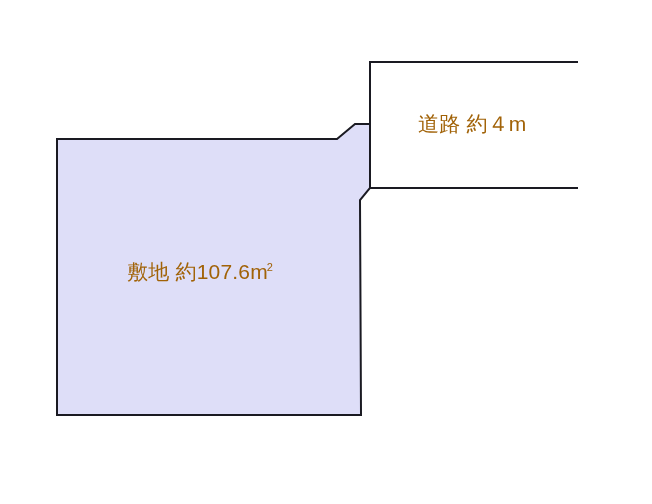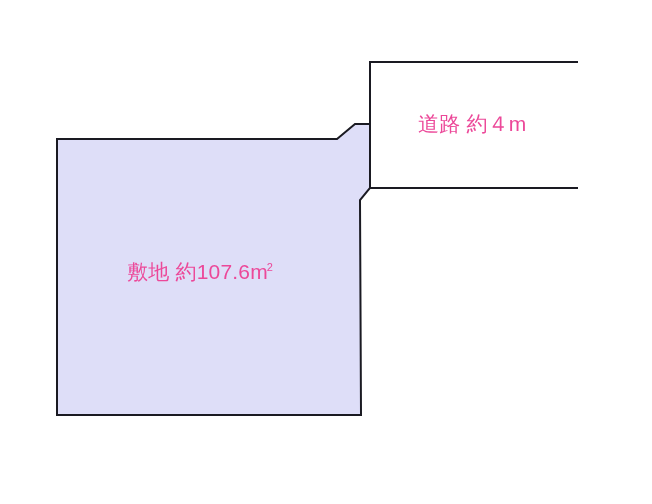--- a/index.html
+++ b/index.html
@@ -21,21 +21,21 @@
     position: absolute;
     left: 0;
     top: 0;
     width: 652px;
     height: 504px;
     display: block;
   }
   .label {
     position: absolute;
     white-space: nowrap;
-    color: #ec4899;
+    color: #a16207;
     font-family: "Liberation Sans", "DejaVu Sans", sans-serif;
     font-size: 21px;
     line-height: 1;
     letter-spacing: 0.2px;
   }
   #site-label {
     left: 127px;
     top: 261px;
   }
   #road-label {

